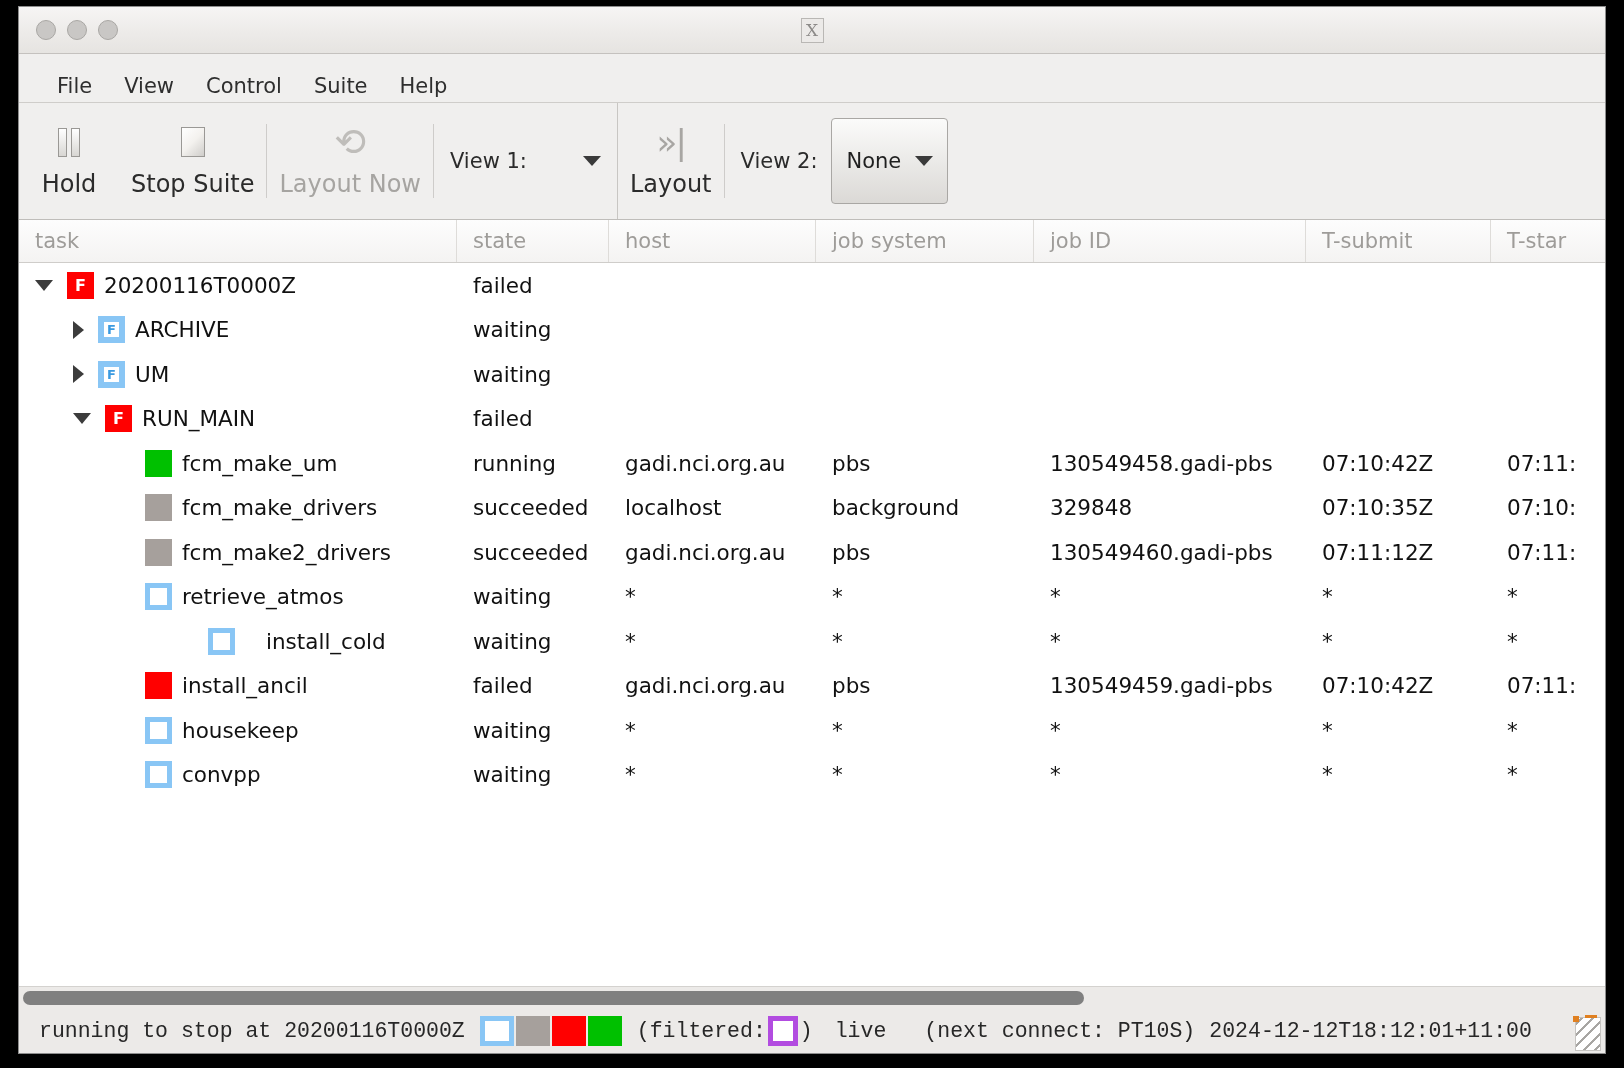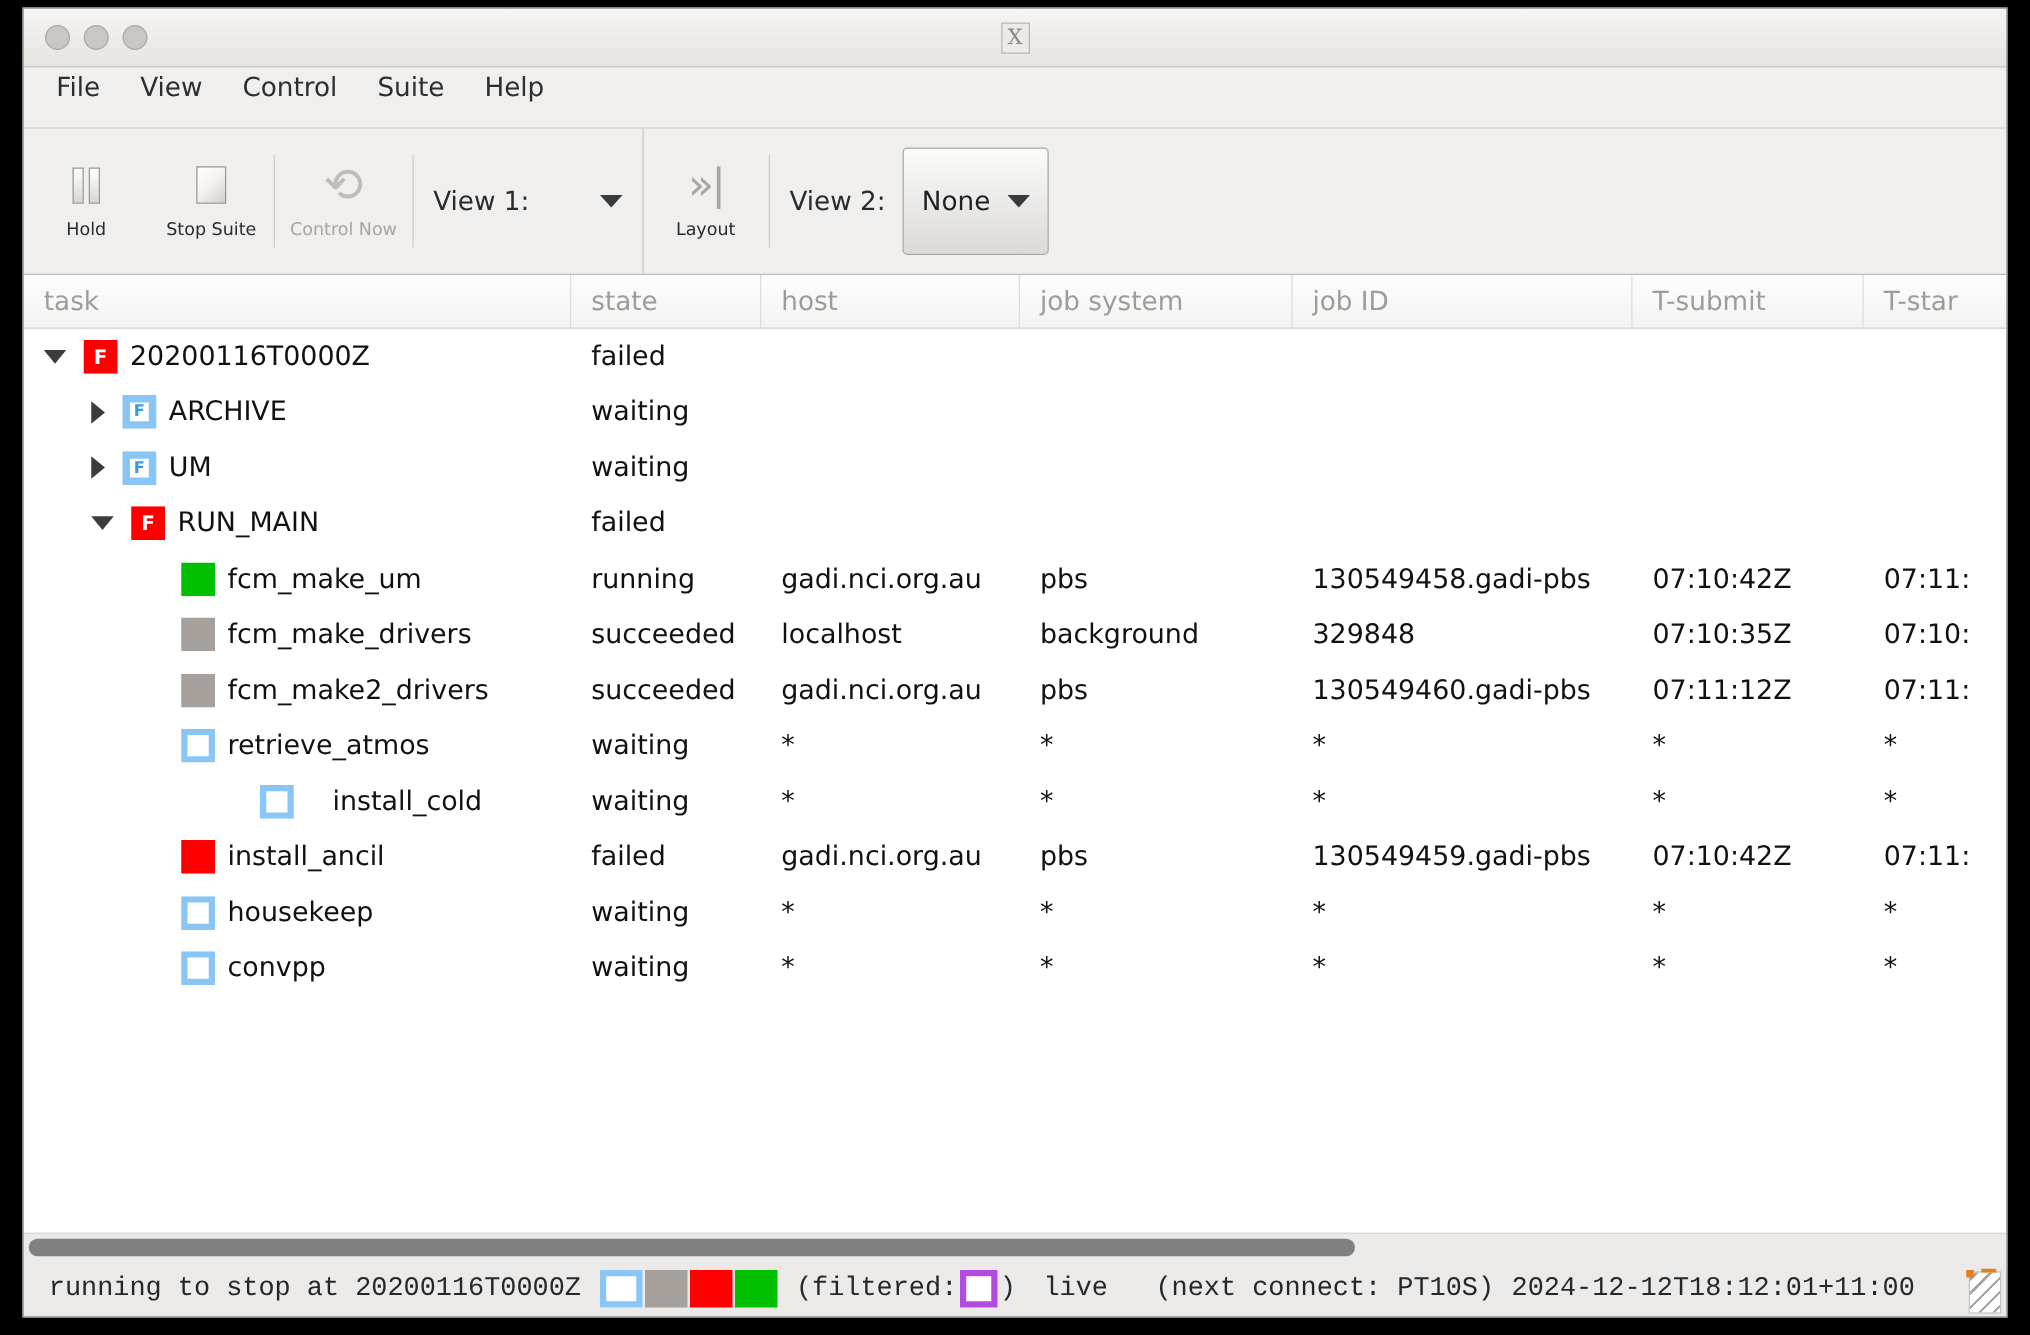--- a/index.html
+++ b/index.html
@@ -81,22 +81,22 @@
     color: #3e3e3e;
     white-space: nowrap;
   }
   
   #menubar {
     height: 48px;
     min-height: 48px;
     background: #f0efee;
     border-bottom: 1px solid #cfcdca;
     display: flex;
-    align-items: flex-start;
-    padding-left: 10px;
+    align-items: flex-end;
+    padding-left: 22px;
     gap: 0px;
   }
   .menu-item {
     font-size: 21px;
     color: #2e2e2e;
     padding: 4px 16px;
     cursor: default;
     white-space: nowrap;
   }
   
@@ -123,21 +123,21 @@
     flex-direction: column;
     align-items: center;
     justify-content: center;
     min-width: 100px;
     padding: 6px 12px;
     cursor: default;
     height: 100%;
     box-sizing: border-box;
   }
   .tb-btn .lbl {
-    font-size: 14px;
+    font-size: 24px;
     color: #2b2b2b;
     margin-top: 10px;
     white-space: nowrap;
   }
   .tb-btn.disabled .lbl { color: #a6a4a1; }
   .tb-ico {
     height: 36px;
     display: flex;
     align-items: center;
     justify-content: center;
@@ -442,21 +442,21 @@
           </div>
           <div class="lbl">Stop Suite</div>
         </div>
 
         <div class="tb-sep"></div>
 
         <div class="tb-btn disabled">
           <div class="tb-ico">
             <div class="ico-connect">⟲</div>
           </div>
-          <div class="lbl">Control Now</div>
+          <div class="lbl">Layout Now</div>
         </div>
 
         <div class="tb-sep"></div>
 
         <div class="view-group">
           <div class="view-label">View 1:</div>
           <div class="plain-arrow"></div>
         </div>
       </div>
 

